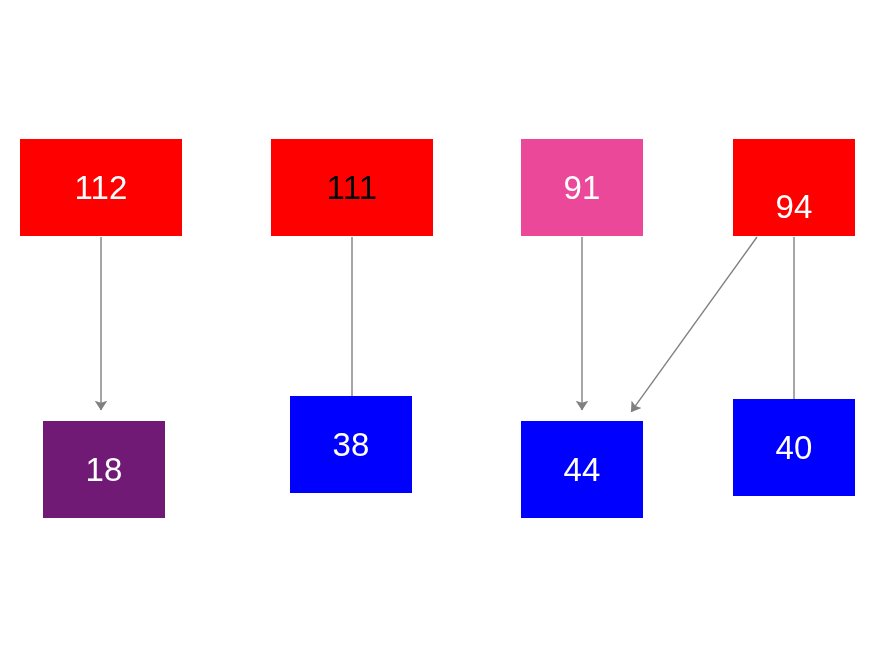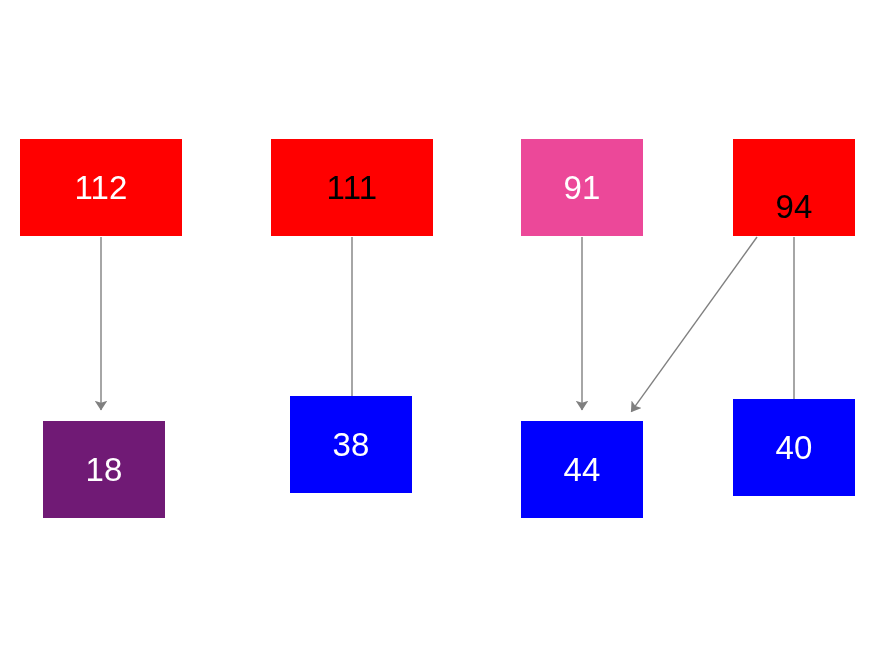--- a/index.html
+++ b/index.html
@@ -65,21 +65,21 @@
       <div class="node" style="left: 20px; top: 139px; width: 162px; height: 97px; background: rgb(255, 0, 0);">
         <span class="node-label" style="color: rgb(255, 255, 255);">112</span>
       </div>
       <div class="node" style="left: 271px; top: 139px; width: 162px; height: 97px; background: rgb(255, 0, 0);">
         <span class="node-label" style="color: #000000;">111</span>
       </div>
       <div class="node" style="left: 521px; top: 139px; width: 122px; height: 97px; background: #ec4899;">
         <span class="node-label" style="color: rgb(255, 255, 255);">91</span>
       </div>
       <div class="node" style="left: 733px; top: 139px; width: 122px; height: 97px; background: rgb(255, 0, 0);">
-        <span class="node-label" style="color: #000000; margin-top: 38px;">94</span>
+        <span class="node-label" style="color: #ffffff; margin-top: 38px;">94</span>
       </div>
       <div class="node" style="left: 43px; top: 421px; width: 122px; height: 97px; background: #701a75;">
         <span class="node-label" style="color: rgb(255, 255, 255);">18</span>
       </div>
       <div class="node" style="left: 290px; top: 396px; width: 122px; height: 97px; background: rgb(0, 0, 255);">
         <span class="node-label" style="color: rgb(255, 255, 255);">38</span>
       </div>
       <div class="node" style="left: 521px; top: 421px; width: 122px; height: 97px; background: rgb(0, 0, 255);">
         <span class="node-label" style="color: rgb(255, 255, 255);">44</span>
       </div>

